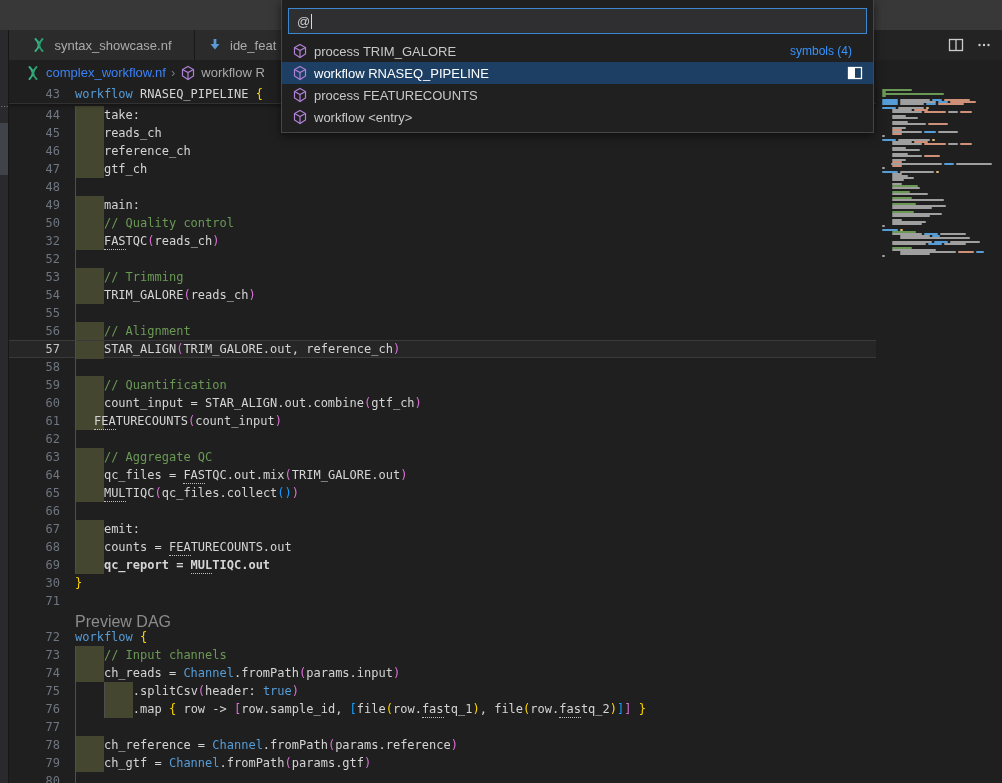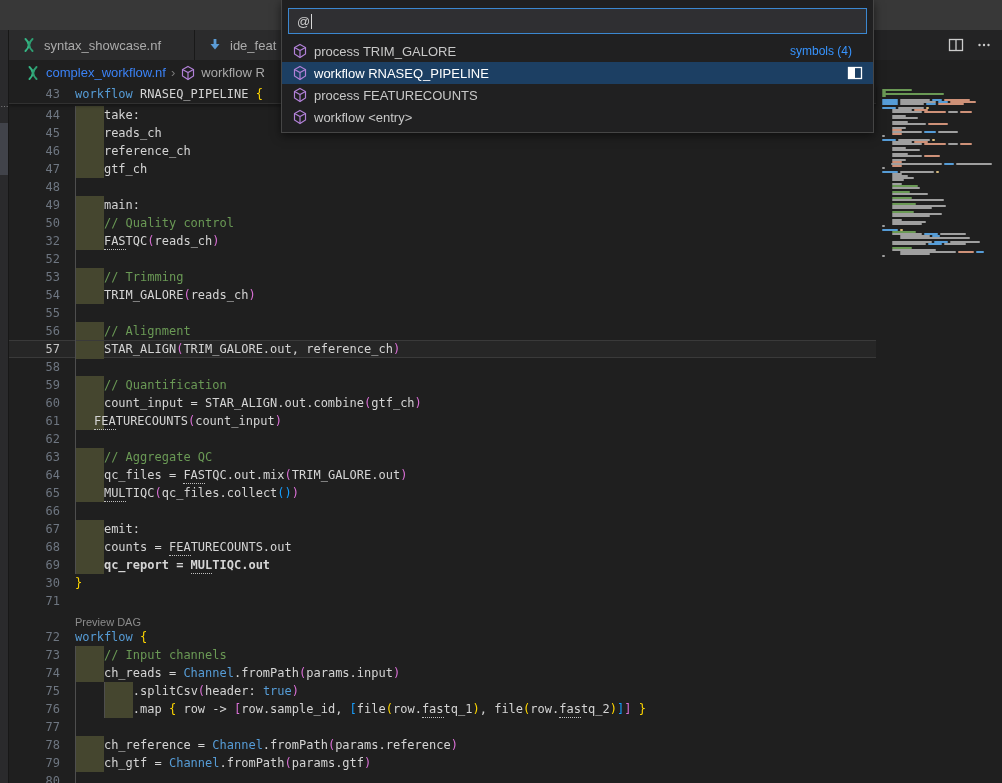--- a/index.html
+++ b/index.html
@@ -13,21 +13,21 @@
   #page{position:relative;width:1002px;height:783px;background:var(--bg);}
 
   
   #titlebar{position:absolute;left:0;top:0;width:1002px;height:30px;background:var(--titlebar);}
   #left-sliver{position:absolute;left:0;top:30px;width:9px;height:753px;background:#2a2a2c;border-right:1px solid #171717;}
   #sliver-dots{position:absolute;left:0;top:72px;width:9px;text-align:center;color:#8a8a8a;font-size:8px;letter-spacing:0;}
   #sliver-thumb{position:absolute;left:0;top:93px;width:8px;height:52px;background:#41434a;}
   #tabbar{position:absolute;left:9px;top:30px;width:993px;height:30px;background:var(--tabbar);display:flex;}
   .tab{height:30px;display:flex;align-items:center;gap:7px;padding:0 12px;background:var(--tab);
        border-right:1px solid #191919;color:#ababab;font-size:13px;white-space:nowrap;overflow:hidden;}
-  .tab:first-child{width:186px;}
+  .tab:first-child{width:186px;justify-content:center;}
   .tab:nth-child(2){width:87px;}
   #tabbar-actions{position:absolute;right:10px;top:30px;height:30px;display:flex;align-items:center;gap:12px;color:#cccccc;}
   #breadcrumb{position:absolute;left:9px;top:60px;width:993px;height:25px;background:var(--bg);
       display:flex;align-items:center;gap:5px;padding-left:16px;font-size:13px;color:#a9a9a9;white-space:nowrap;}
   #breadcrumb .crumb-file{color:#3b82f6;}
   .sep{color:#7a7a7a;font-size:13px;}
 
   
   #editor{position:absolute;left:9px;top:85px;width:983px;height:698px;overflow:hidden;
       font-family:"DejaVu Sans Mono",monospace;font-size:12px;line-height:18px;}
@@ -40,21 +40,21 @@
   .band{position:absolute;top:0;height:18px;background:var(--band);}
   .row.cur{background:rgba(255,255,255,.035);border-top:1px solid #3a3a3a;border-bottom:1px solid #3a3a3a;}
   .row.cur .ln{color:#c6c6c6;}
   .row.cur{height:18px;line-height:16px;}
   .tk-kw{color:var(--kw);} .tk-cm{color:var(--cm);} .tk-id{color:var(--tx);}
   .tk-b1{color:var(--b1);} .tk-b2{color:var(--b2);} .tk-b3{color:var(--b3);}
   .tk-hint{color:var(--tx);border-bottom:1px dotted #c0c0c0;padding-bottom:1px;}
   .guide{position:absolute;width:1px;background:#4e4e4e;z-index:1;}
   .codelens{position:relative;height:18px;}
   .codelens span{position:absolute;left:66px;top:3px;font-family:"Liberation Sans",sans-serif;
-      font-size:11px;color:#8c8c8c;cursor:pointer;}
+      font-size:16px;color:#8c8c8c;cursor:pointer;}
 
   
   #minimap{position:absolute;left:867px;top:0;width:116px;height:698px;background:var(--bg);padding:4px 0 0 6px;}
   .mrow{height:2px;display:flex;gap:2px;}
   .mseg{height:2px;border-radius:1px;}
 
   
   #quickpick{position:absolute;left:281px;top:0;width:593px;background:#202021;
       border:1px solid #454545;border-top:none;box-shadow:0 3px 9px rgba(0,0,0,.55);z-index:20;font-size:13px;}
   #qp-input-wrap{margin:8px 6px 4px 6px;height:26px;background:#2f2f32;border:1px solid #3b87d0;

